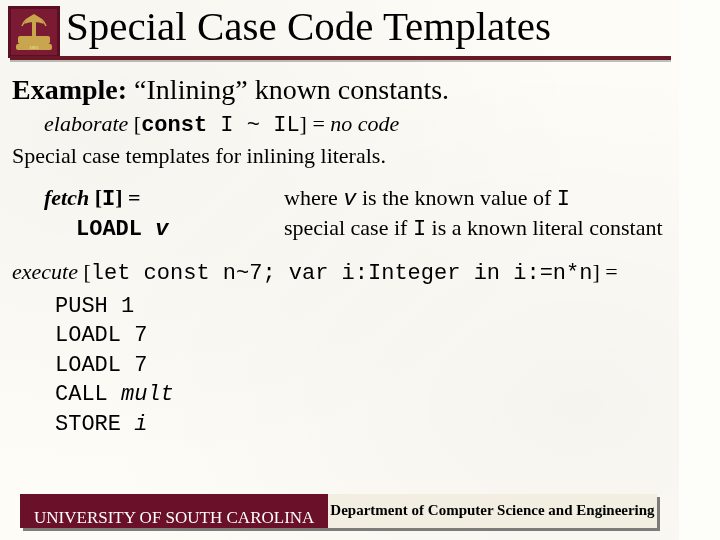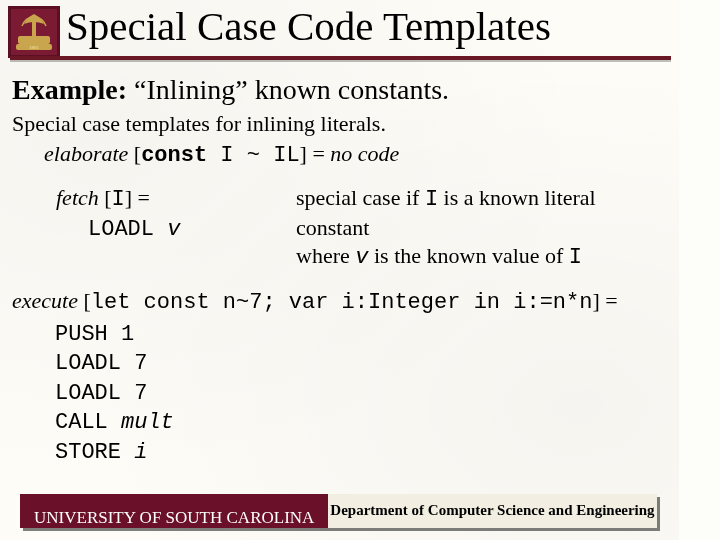--- a/index.html
+++ b/index.html
@@ -63,21 +63,21 @@
   .ital { font-style: italic; }
   .mono { font-family: "Courier New", Courier, monospace; }
   .mono-b { font-family: "Courier New", Courier, monospace; font-weight: 700; }
   .p-line { margin: 2px 0 2px 0; }
   .indent1 { margin-left: 32px; }
   .two-col {
     display: flex;
     margin-top: 14px;
     margin-bottom: 14px;
   }
-  .col-left { width: 240px; margin-left: 44px; }
+  .col-left { width: 240px; margin-left: 32px; font-weight: bold; }
   .col-right { flex: 1; }
   .code-block { margin-left: 43px; }
   .code-block div { line-height: 1.25; }
   .footer {
     position: absolute;
     left: 20px;
     bottom: 12px;
     height: 34px;
     display: flex;
     box-shadow: 3px 3px 0 rgba(0,0,0,0.5);
@@ -121,41 +121,41 @@
 
   <div class="title">Special Case Code Templates</div>
   <div class="title-underline"></div>
 
   <div class="body">
 
     <div class="example-line p-line">
       <span class="bold">Example:</span><span> “Inlining” known constants.</span>
     </div>
 
-    <div class="p-line">Special case templates for inlining literals.</div>
-
     <div class="p-line indent1">
       <span class="ital">elaborate</span><span> [</span><span class="mono-b">const</span><span class="mono"> I ~ IL</span><span>] = </span><span class="ital">no code</span>
     </div>
+
+    <div class="p-line">Special case templates for inlining literals.</div>
 
     <div class="two-col">
       <div class="col-left">
         <div>
           <span class="ital">fetch</span><span> [</span><span class="mono">I</span><span>] =</span>
         </div>
         <div class="indent1">
           <span class="mono">LOADL </span><span class="mono ital">v</span>
         </div>
       </div>
       <div class="col-right">
         <div>
-          <span>special case if </span><span class="mono">I</span><span> is a known literal constant</span>
+          <span>where </span><span class="mono ital">v</span><span> is the known value of </span><span class="mono">I</span>
         </div>
         <div>
-          <span>where </span><span class="mono ital">v</span><span> is the known value of </span><span class="mono">I</span>
+          <span>special case if </span><span class="mono">I</span><span> is a known literal constant</span>
         </div>
       </div>
     </div>
 
     <div class="p-line">
       <span class="ital">execute</span><span> [</span><span class="mono">let const n~7; var i:Integer in i:=n*n</span><span>] =</span>
     </div>
 
     <div class="code-block">
       <div><span class="mono">PUSH  </span><span class="mono">1</span></div>

